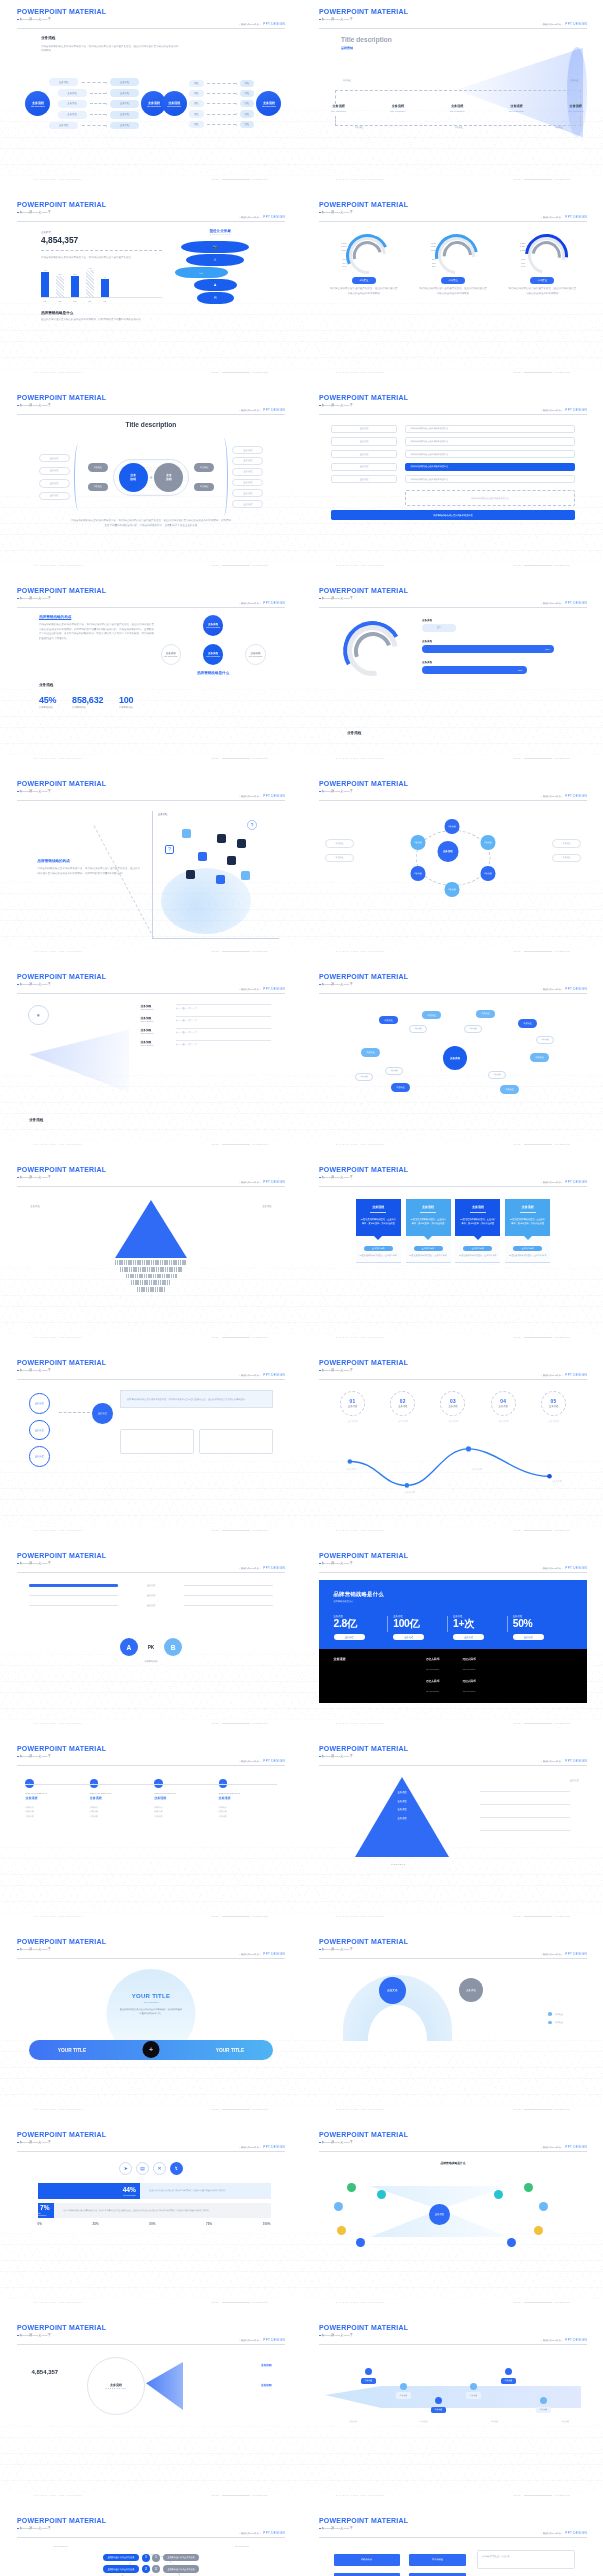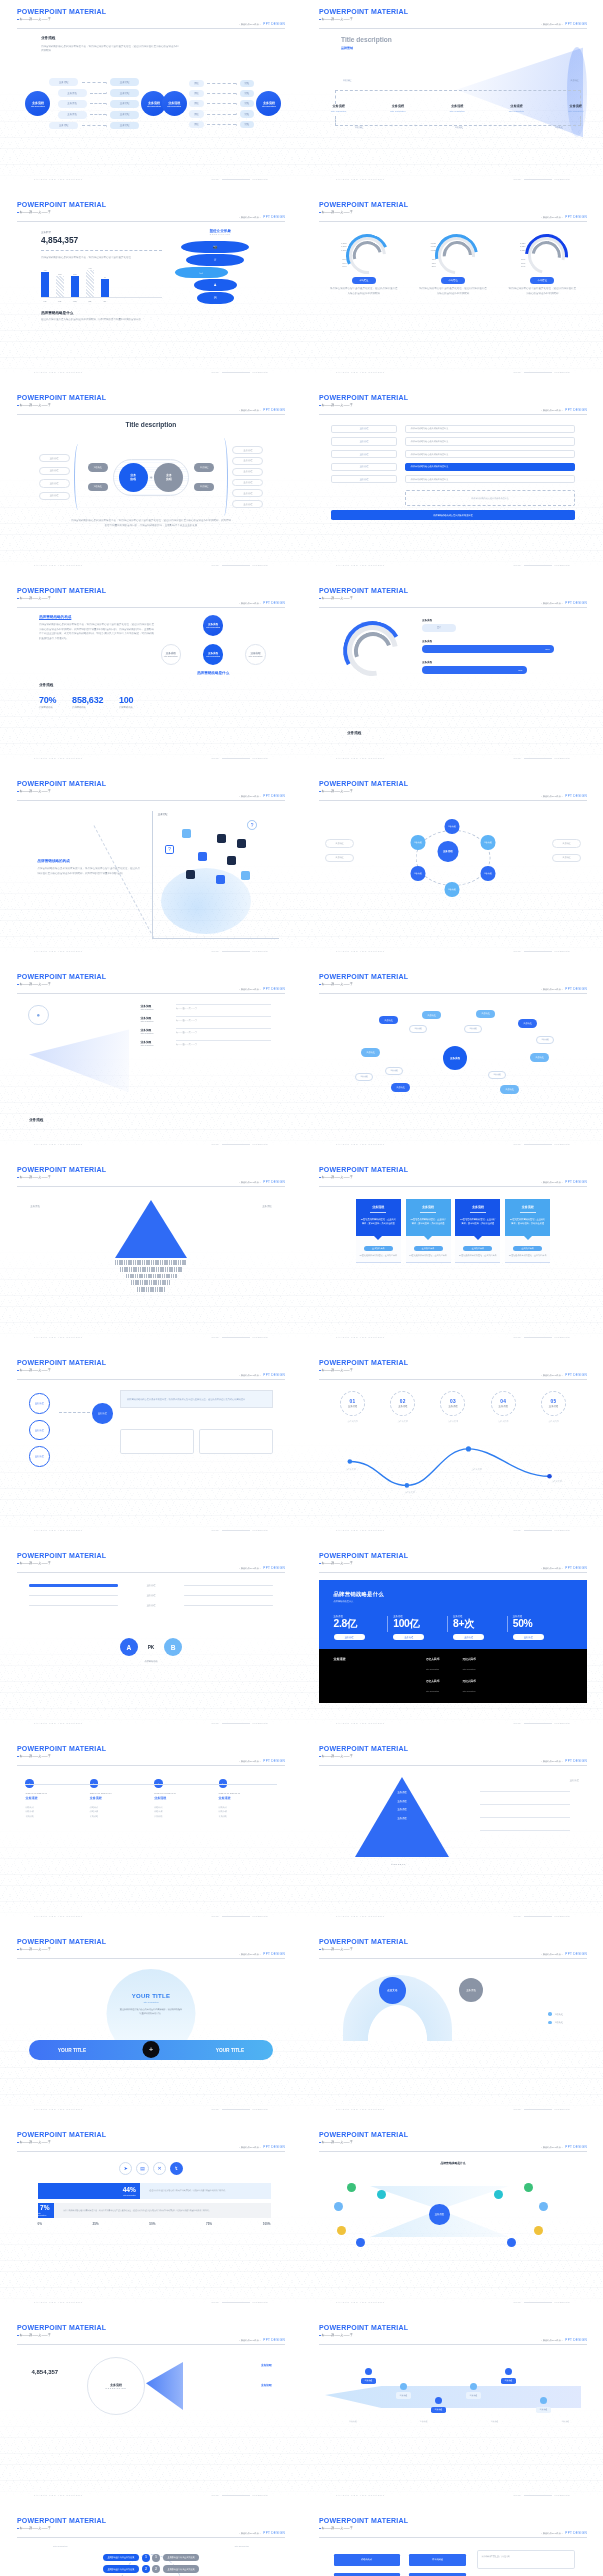--- a/index.html
+++ b/index.html
@@ -613,21 +613,21 @@
                   <span>业务流程</span>
                   <span class="tdesc">Title description</span>
                 </div>
     </div>
     <div class="b-cap blue" style="margin-top:6px">品牌营销战略是什么</div>
   </div>
   <div style="position:absolute;left:22px;top:68px">
     <div class="b-cap">业务流程</div>
     <div style="display:flex;gap:15.7px;margin-top:7.2px">
       <div>
-        <div style="font-size:9px;font-weight:bold;color:#1a5ef0;letter-spacing:-0.2px">70%</div>
+        <div style="font-size:9px;font-weight:bold;color:#1a5ef0;letter-spacing:-0.2px">45%</div>
         <div style="font-size:2.3px;color:#9aa3b0;margin-top:1.8px">品牌营销战略</div>
                 </div>
                 <div>
         <div style="font-size:9px;font-weight:bold;color:#1a5ef0;letter-spacing:-0.2px">858,632</div>
         <div style="font-size:2.3px;color:#9aa3b0;margin-top:1.8px">品牌营销战略</div>
                 </div>
                 <div>
         <div style="font-size:9px;font-weight:bold;color:#1a5ef0;letter-spacing:-0.2px">100</div>
         <div style="font-size:2.3px;color:#9aa3b0;margin-top:1.8px">品牌营销战略</div>
                 </div>
@@ -1129,21 +1129,21 @@
         <div class="v">2.8亿</div>
         <div class="pl">业务流程</div>
                 </div>
                 <div class="statcell">
         <div class="k">业务流程</div>
         <div class="v">100亿</div>
         <div class="pl">业务流程</div>
                 </div>
                 <div class="statcell">
         <div class="k">业务流程</div>
-        <div class="v">8+次</div>
+        <div class="v">1+次</div>
         <div class="pl">业务流程</div>
                 </div>
                 <div class="statcell">
         <div class="k">业务流程</div>
         <div class="v">50%</div>
         <div class="pl">业务流程</div>
                 </div>
     </div>
   </div>
   <div class="blackpanel">

